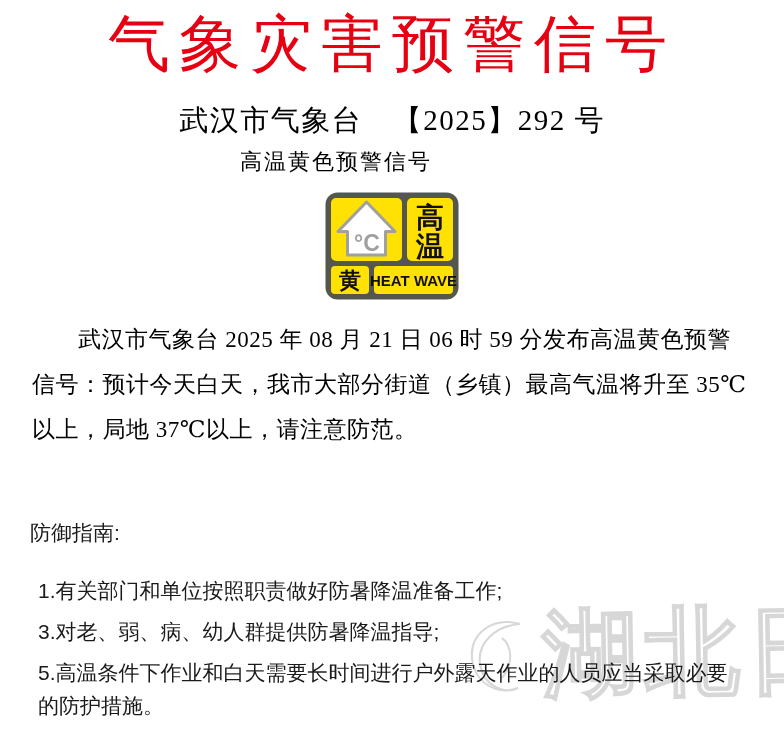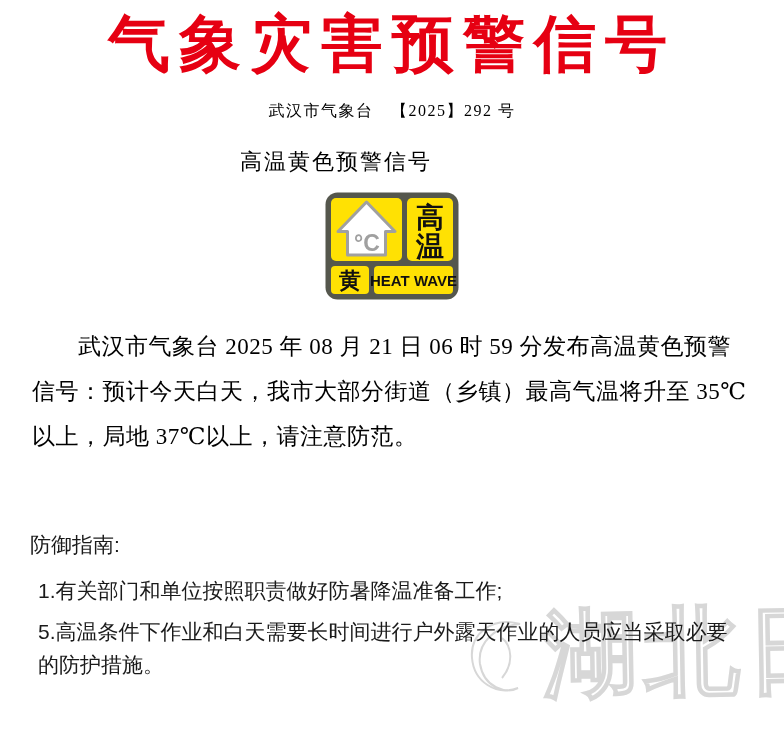--- a/index.html
+++ b/index.html
@@ -39,31 +39,31 @@
   .watermark-logo { margin-top: 14px; margin-right: 6px; }
 
   .content { position: relative; z-index: 1; }
 
   .main-title {
     position: absolute;
     top: 2px; left: 0;
     width: 784px;
     text-align: center;
     font-size: 62px;
-    font-weight: bold;
+    font-weight: normal;
     letter-spacing: 9px;
     color: #e60012;
     font-family: "Liberation Serif", "DejaVu Serif", serif;
   }
   .issuer-line {
     position: absolute;
     top: 101px; left: 0;
     width: 784px;
     text-align: center;
-    font-size: 16px;
+    font-size: 29px;
     letter-spacing: 1.5px;
     color: #000000;
   }
   .signal-name {
     position: absolute;
     top: 147px; left: 0;
     width: 672px;
     text-align: center;
     font-size: 22px;
     letter-spacing: 2px;
@@ -78,36 +78,35 @@
   .cn-v {
     font-family: "Liberation Sans", "DejaVu Sans", sans-serif;
     font-weight: bold;
   }
   .heatwave-en {
     font-family: "Liberation Sans", "DejaVu Sans", sans-serif;
     font-weight: bold;
   }
   .body-paragraph {
     position: absolute;
-    top: 324px; left: 32px;
+    top: 317px; left: 32px;
     width: 722px;
     font-size: 23px;
     line-height: 45px;
     text-indent: 2em;
     letter-spacing: 0.5px;
     color: #000000;
     text-align: left;
   }
   .guide-heading {
     position: absolute;
     top: 519px; left: 30px;
     font-family: "Liberation Sans", "DejaVu Sans", sans-serif;
     font-size: 21px;
     color: #1a1a1a;
-    margin-top: 12px;
   }
   .guide-list {
     position: absolute;
     top: 566px; left: 30px;
     width: 722px;
     font-family: "Liberation Sans", "DejaVu Sans", sans-serif;
     font-size: 21px;
     line-height: 33px;
     color: #1a1a1a;
   }
@@ -158,17 +157,18 @@
         <text x="88.5" y="94" text-anchor="middle" font-size="15" fill="#111111" class="heatwave-en">HEAT WAVE</text>
       </svg>
     </div>
 
     <div class="body-paragraph">武汉市气象台 2025 年 08 月 21 日 06 时 59 分发布高温黄色预警信号：预计今天白天，我市大部分街道（乡镇）最高气温将升至 35℃以上，局地 37℃以上，请注意防范。</div>
 
     <div class="guide-heading">防御指南:</div>
 
     <div class="guide-list">
       <p class="guide-item">1.有关部门和单位按照职责做好防暑降温准备工作;</p>
+      <p class="guide-item">3.对老、弱、病、幼人群提供防暑降温指导;</p>
       <p class="guide-item">5.高温条件下作业和白天需要长时间进行户外露天作业的人员应当采取必要的防护措施。</p>
     </div>
 
   </div>
 </div>
 
 </body></html>

